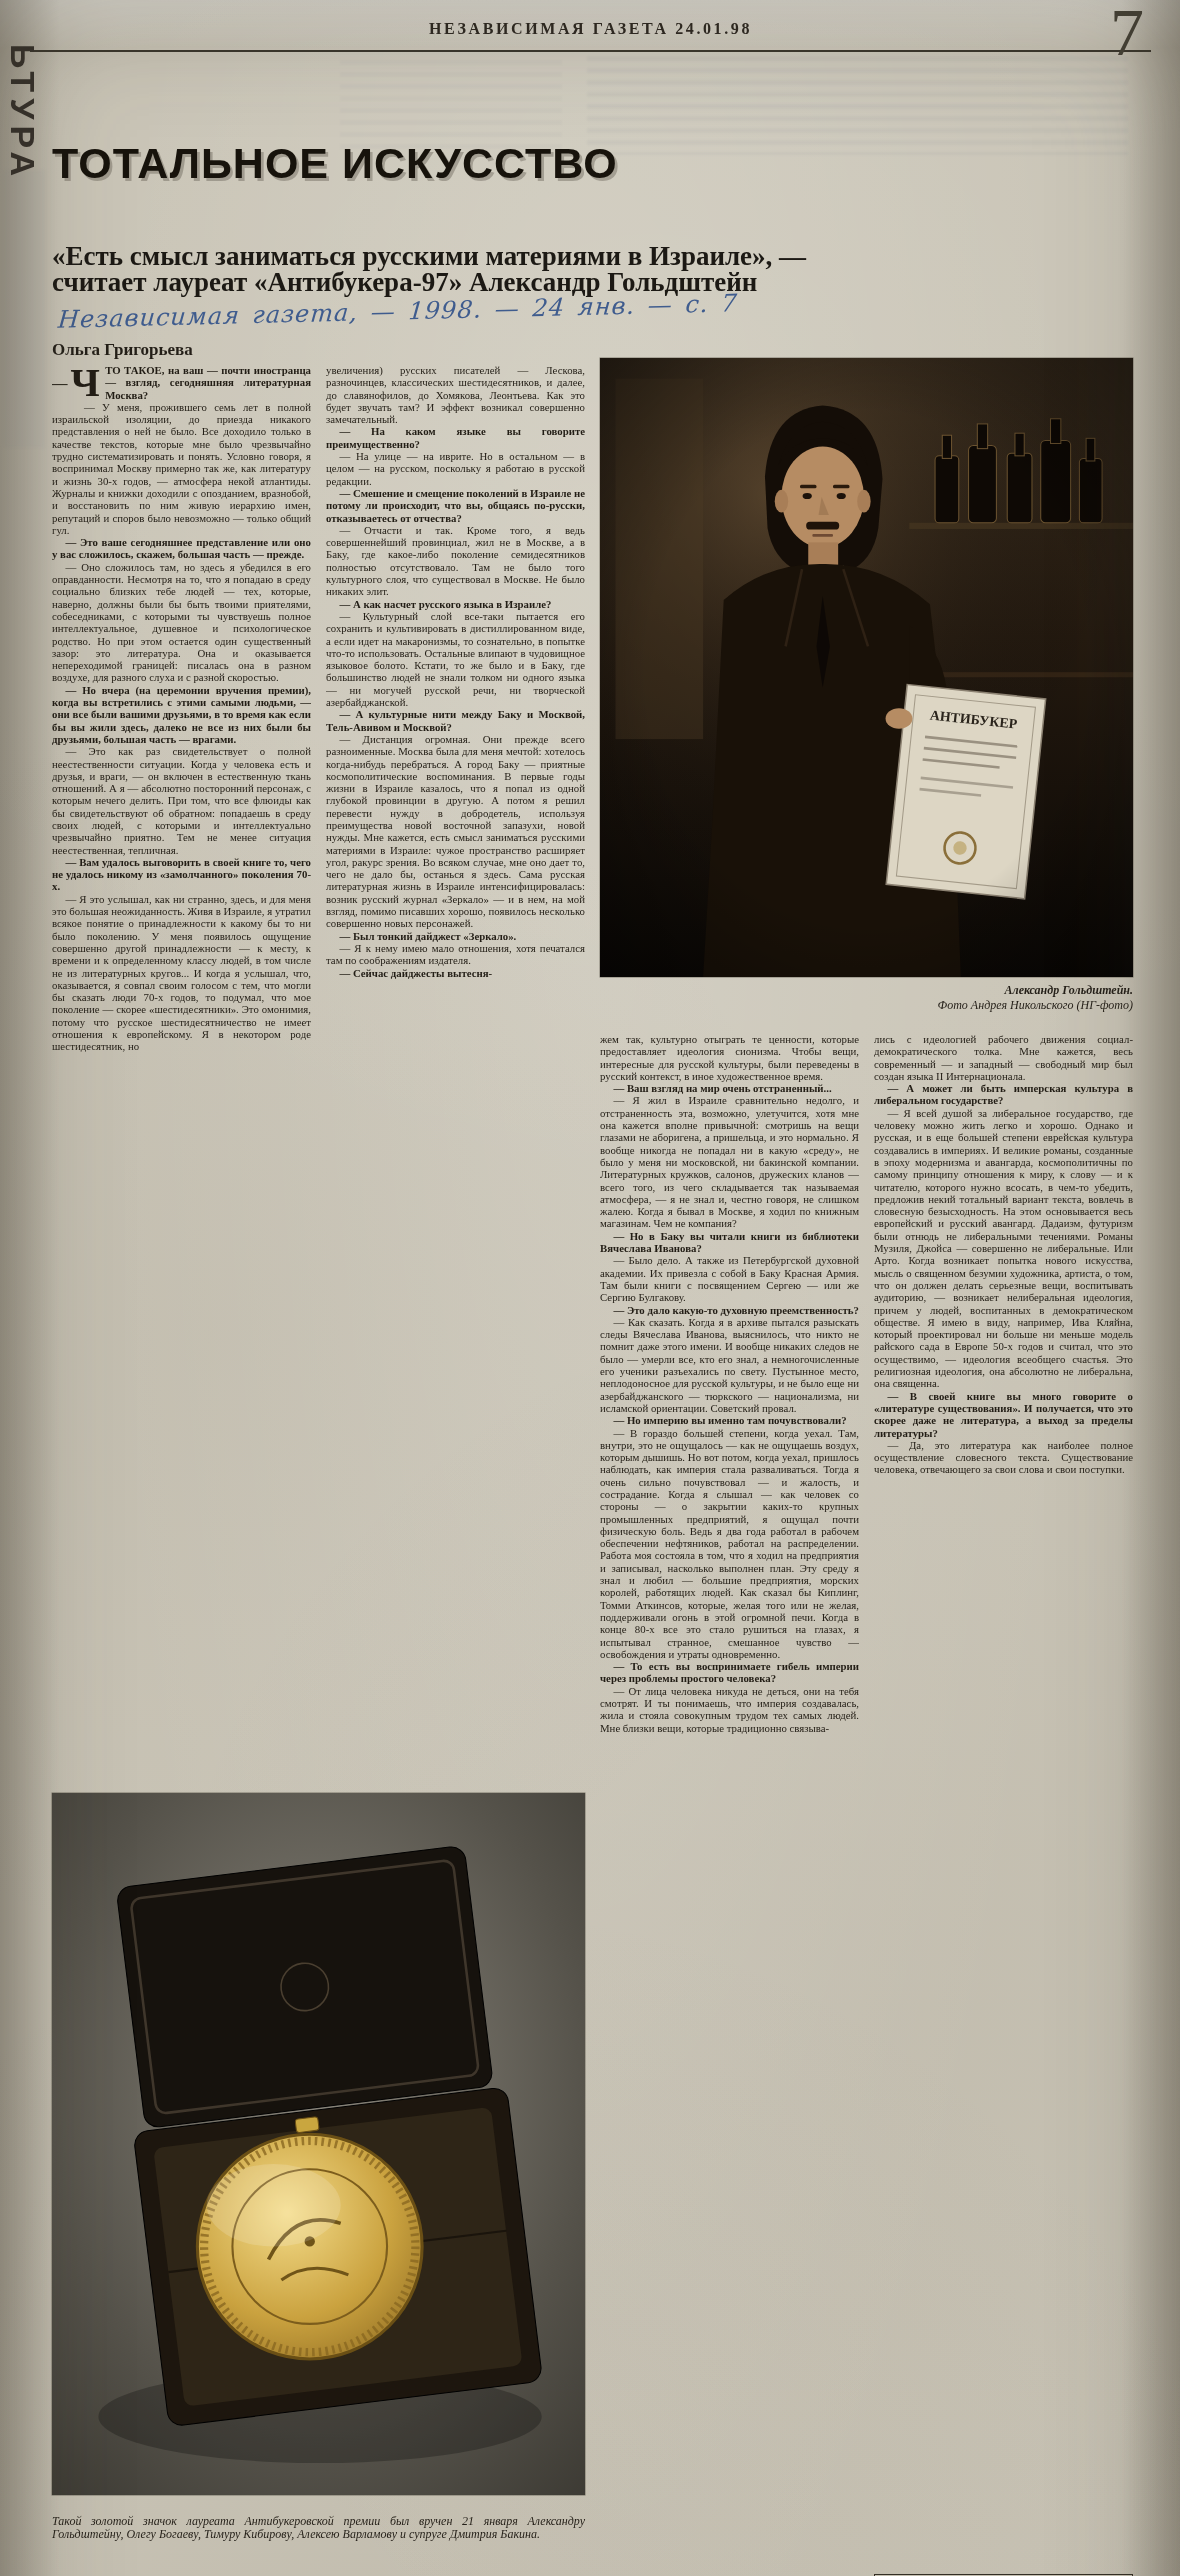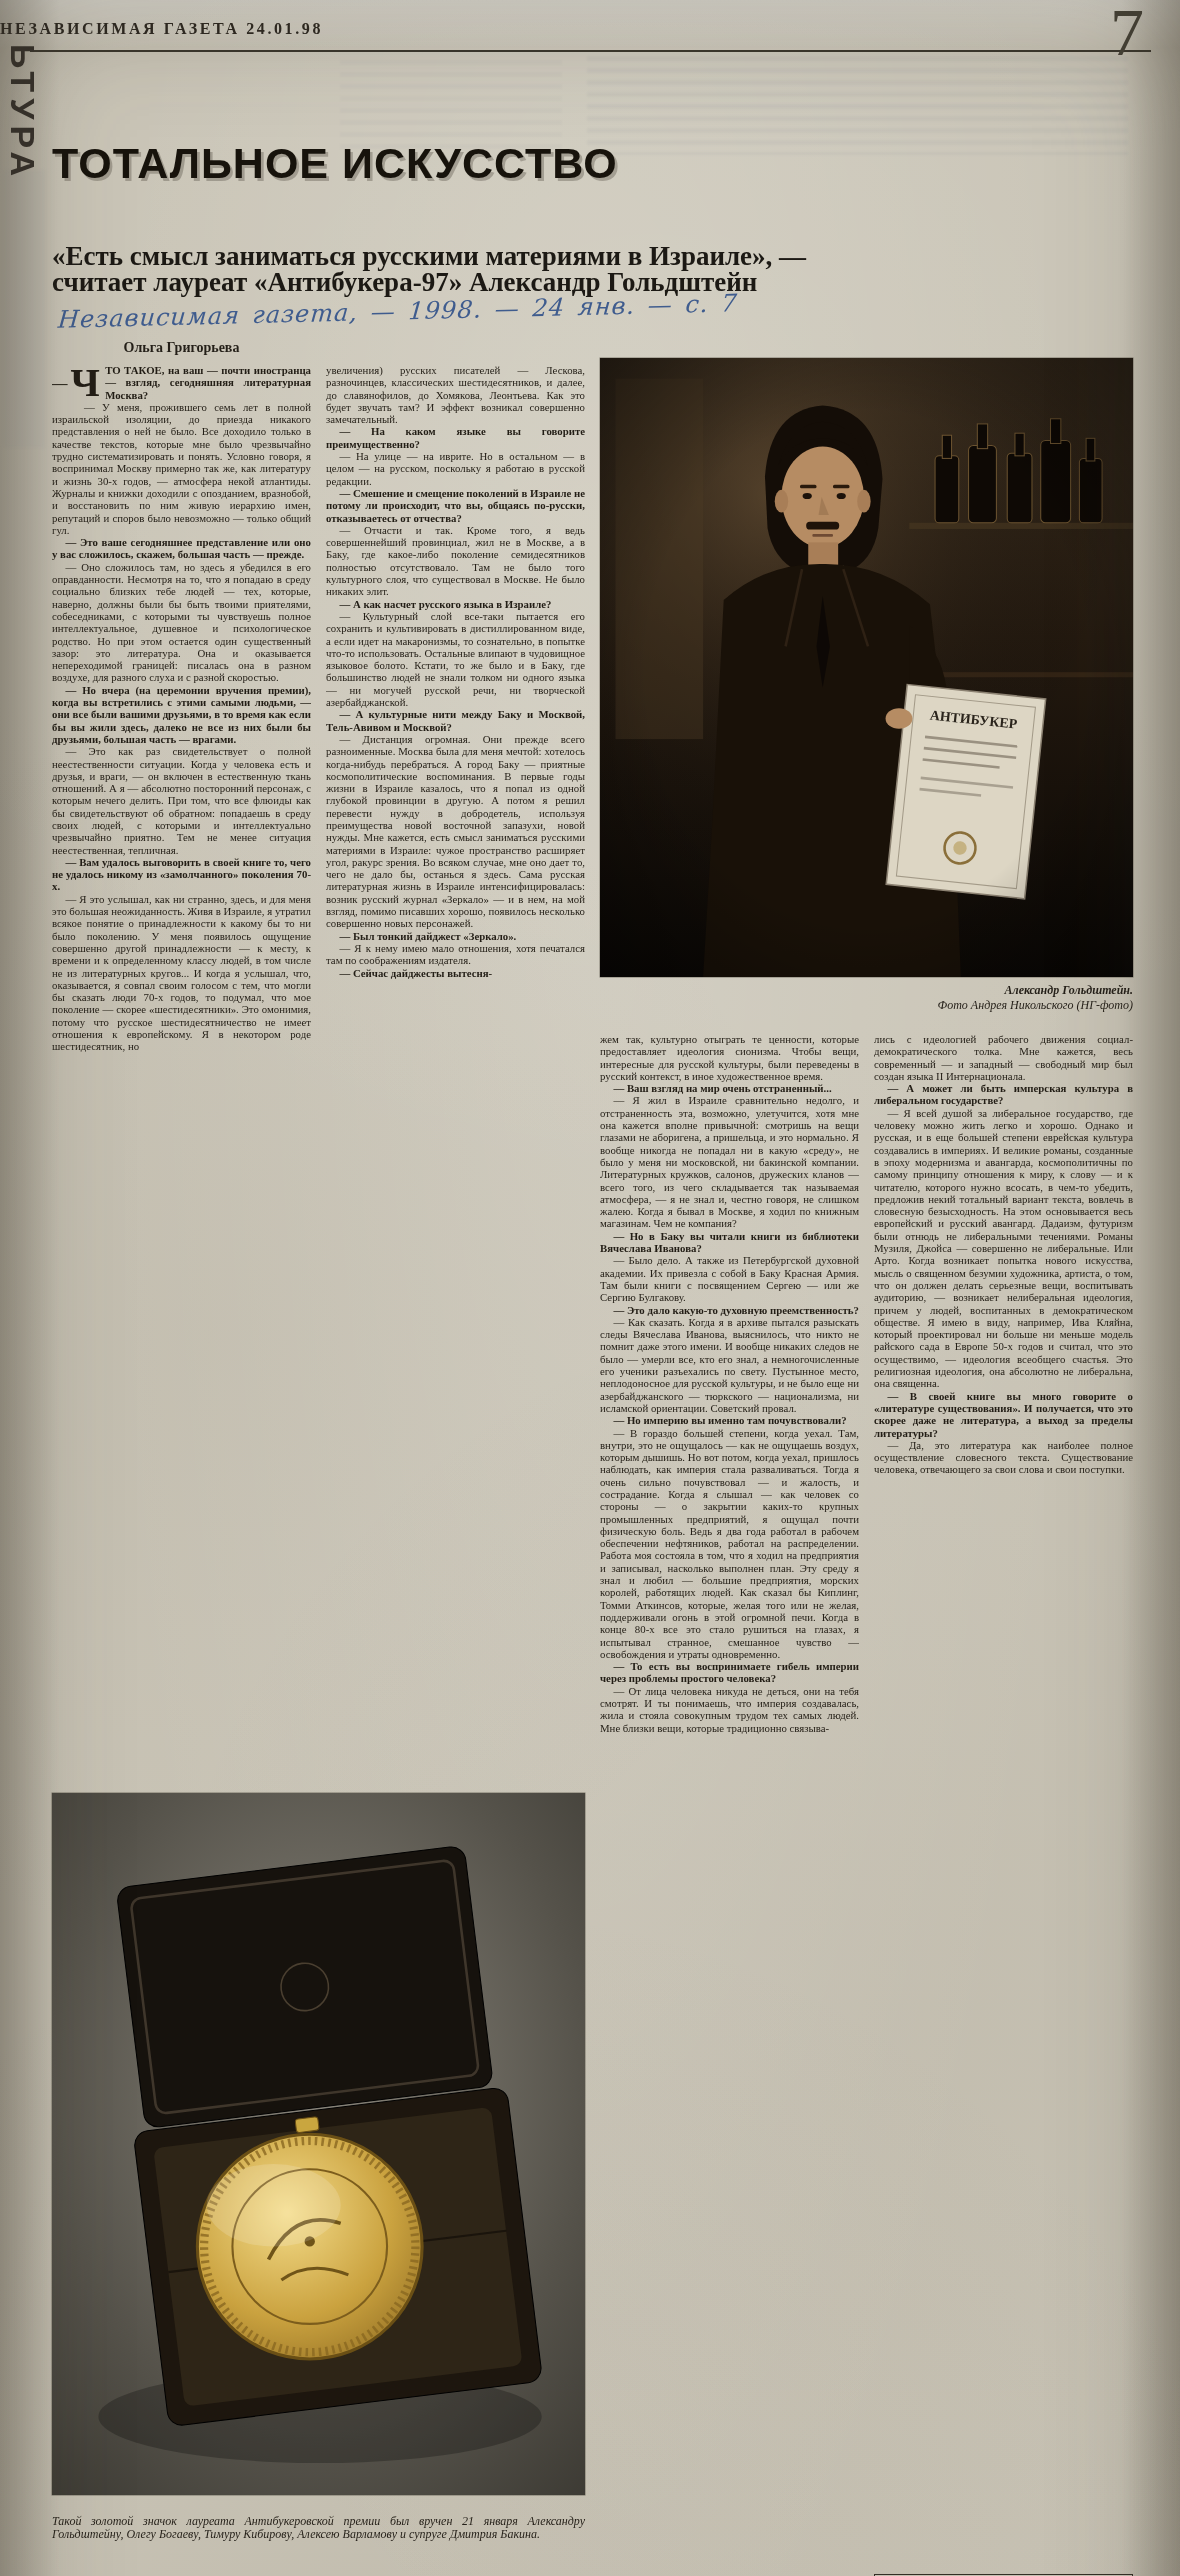--- a/index.html
+++ b/index.html
@@ -17,41 +17,41 @@
     box-shadow: inset 0 0 124px rgba(58,52,40,.42); }
   .mottle { position:absolute; inset:0; pointer-events:none; background:
       radial-gradient(circle at 18% 42%, rgba(120,110,90,.07), transparent 30%),
       radial-gradient(circle at 76% 64%, rgba(120,110,90,.08), transparent 34%),
       radial-gradient(circle at 55% 14%, rgba(255,255,245,.09), transparent 28%),
       radial-gradient(circle at 38% 86%, rgba(110,100,82,.07), transparent 30%); }
   .ghost { position:absolute; pointer-events:none; opacity:.45; filter:blur(1px); }
   .ghost-lines { background: repeating-linear-gradient(180deg, rgba(100,110,135,.15) 0 4.6px, rgba(0,0,0,0) 4.6px 12px); }
   .ghost-smudge { background: rgba(100,110,135,.10); filter:blur(2.6px); }
 
-  .masthead { position:absolute; top:19.6px; left:0; width:100%; text-align:left;
+  .masthead { position:absolute; top:19.6px; left:0; width:100%; text-align:center;
     font-weight:bold; font-size:16px; letter-spacing:2.6px; color:#2c2720; }
   .masthead-rule { position:absolute; top:50px; left:30px; right:30px; height:1.5px; background:#3a362c; }
   .page-number { position:absolute; top:-2.1px; right:37px; font-size:68px; line-height:1;
     color:#45413600; color:#454136; font-family:"Liberation Serif", serif; }
   .section-label { position:absolute; left:3.1px; top:44px; writing-mode:vertical-rl;
     font-family:"Liberation Sans", sans-serif; font-weight:bold; font-size:34px;
     letter-spacing:6.2px; color:#35302a; }
 
   .headline { position:absolute; left:52px; top:138px; width:1087px;
     font-family:"Liberation Sans", sans-serif; font-weight:bold; color:var(--headline_ink,#17130c); }
   .headline .hl { display:block; font-size:43px; line-height:50px; letter-spacing:1px;
     text-shadow:2.6px 2.6px 0 rgba(60,54,44,.30); transform-origin:left; }
   .subtitle { position:absolute; left:52px; top:243px; width:1087px; font-weight:bold;
     font-size:27px; line-height:26px; color:#1c1914; }
   .subtitle .sub-line { display:block; }
   .handwriting { position:absolute; left:58px; top:297px; width:721px;
     font-family:"DejaVu Serif", serif; font-style:italic; font-size:24px; letter-spacing:1px;
     word-spacing:4.1px; color:var(--handwriting_ink,#3f5c8e); transform:rotate(-1.4deg) skewX(-6deg); }
-  .byline { position:absolute; left:52px; top:340px; width:259px; text-align:center;
-    font-weight:bold; font-size:14px; color:#241f18; }
+  .byline { position:absolute; left:52px; top:340px; width:259px; 
+    font-weight:bold; font-size:17px; color:#241f18; }
 
   .colseg { position:absolute; overflow:hidden; font-size:10.8px; line-height:12.3px;
     text-align:justify; color:var(--ink,#221d15); overflow-wrap:break-word; }
   .colseg p { margin:0; text-indent:13.4px; }
   .colseg p.q, .colseg p.qcont { font-weight:bold; }
   .colseg p.cont, .colseg p.qcont, .colseg p.lead { text-indent:0; }
   .colseg p.lead { font-weight:bold; }
   .lead-dash { float:left; font-size:15.5px; font-weight:bold; line-height:37px; margin-right:3.1px; }
   .dropcap { float:left; font-size:40px; line-height:32px; font-weight:bold; margin:3.1px 5.2px 0 0; }
 

